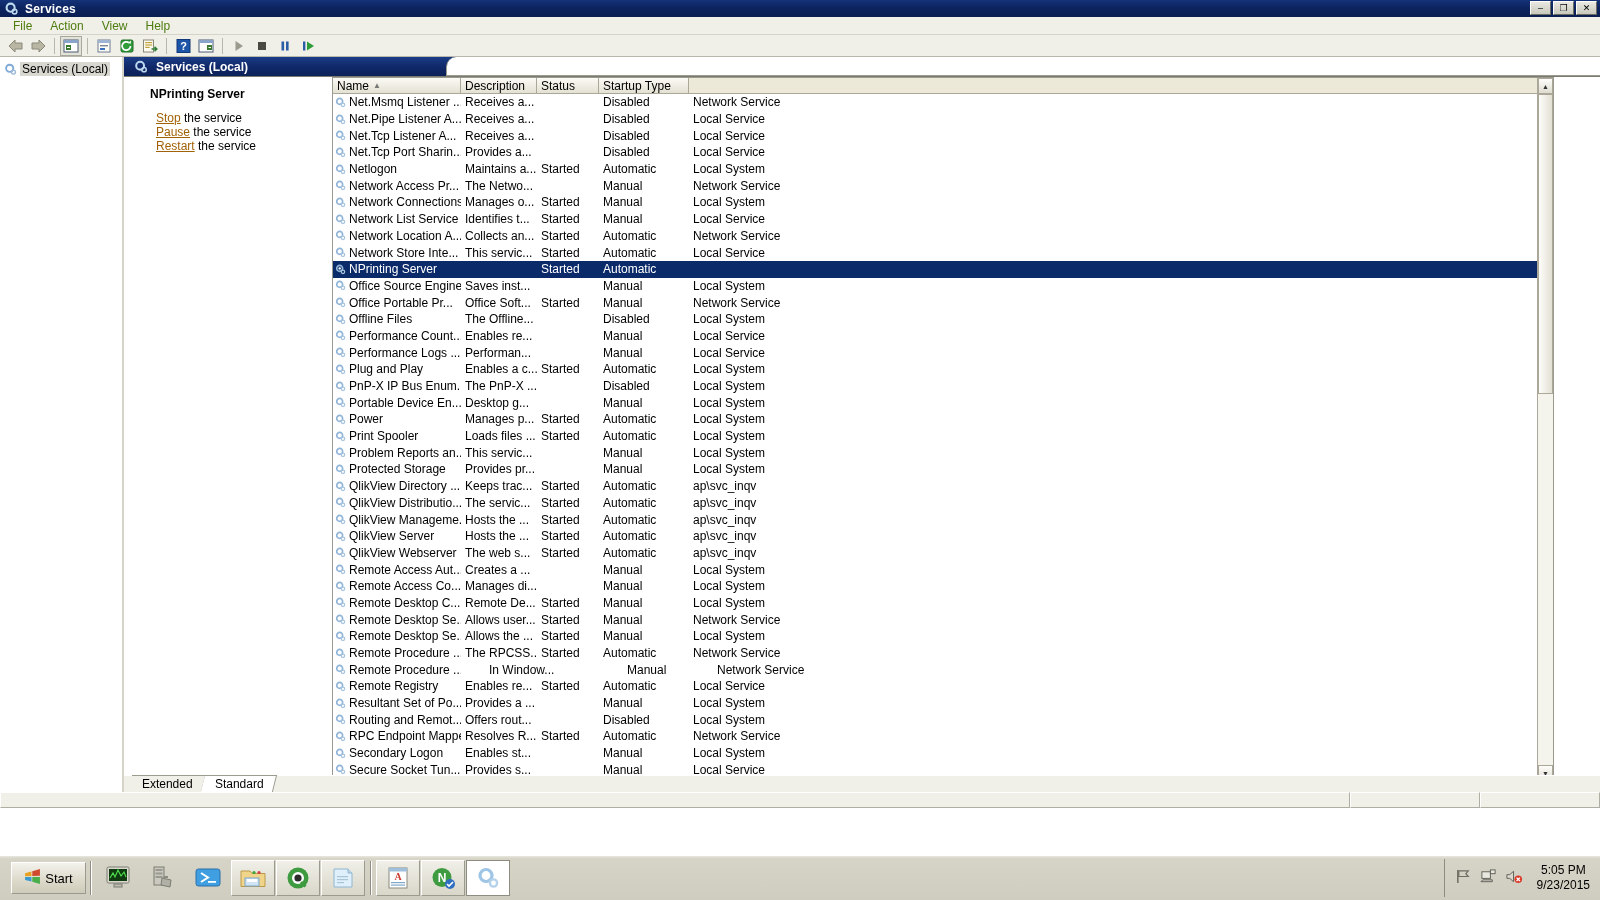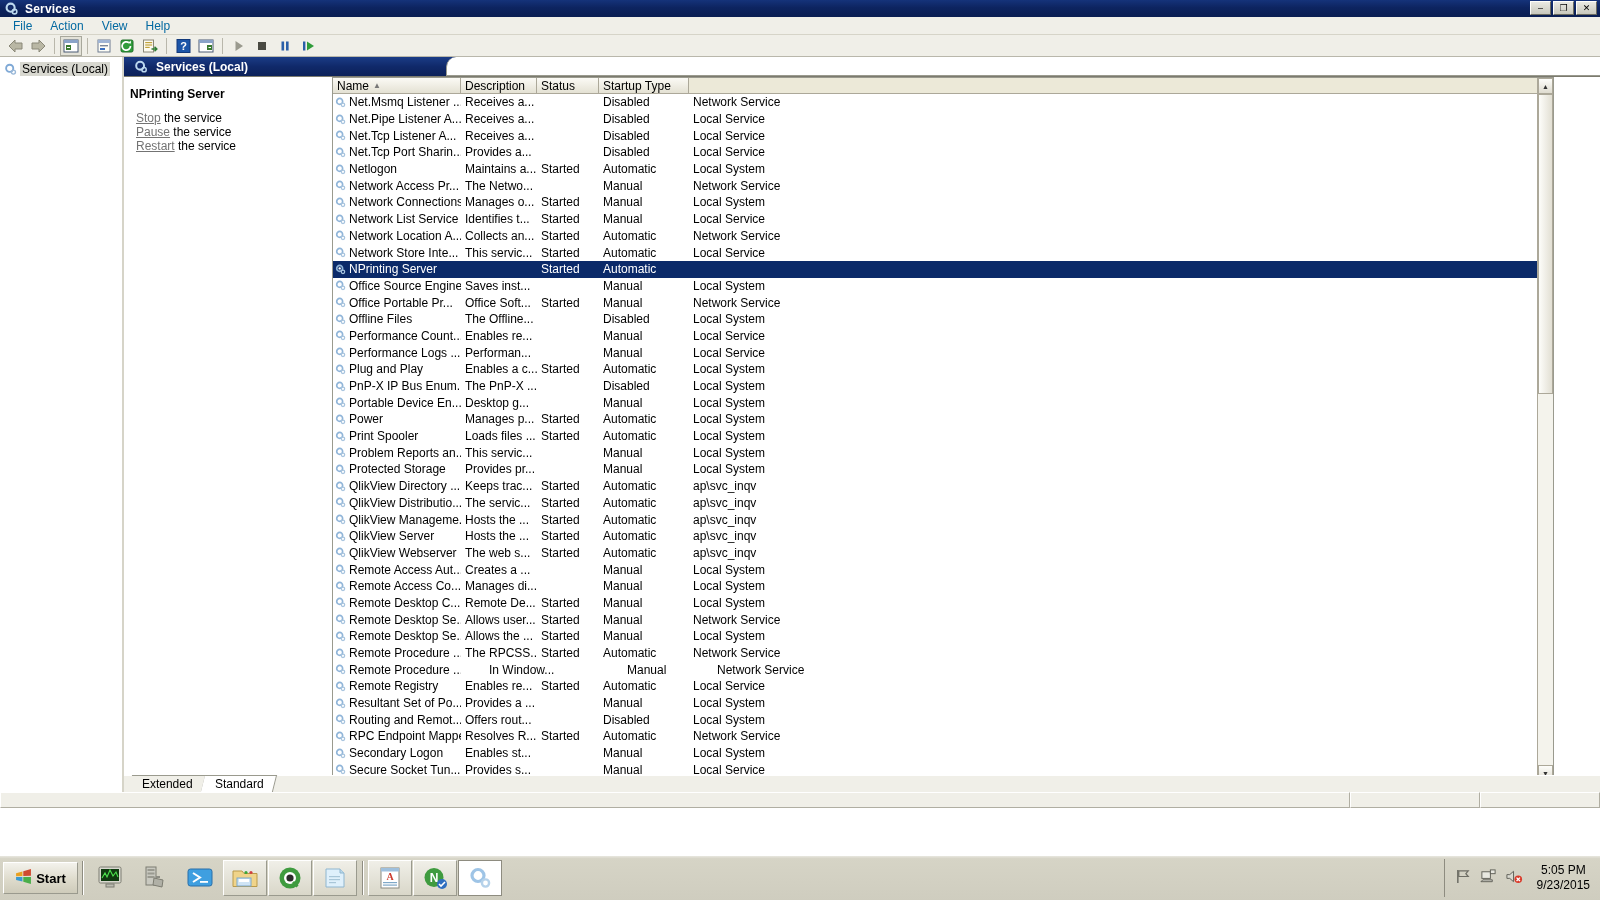--- a/index.html
+++ b/index.html
@@ -29,21 +29,21 @@
     font-size:9px;color:#000; line-height:1;
   }
 
   
   #menubar{
     height:18px;width:1600px;
     background:#f0efe8;
     border-bottom:1px solid #d6d4c8;
     display:flex; align-items:center; padding-left:4px;
   }
-  #menubar .mi{ padding:2px 9px; font-size:12px; color:#0369a1; }
+  #menubar .mi{ padding:2px 9px; font-size:12px; color:#4d7c0f; }
 
   
   #toolbar{
     height:22px;width:1600px;
     background:#f0efe8;
     border-bottom:1px solid #b9b7ab;
     display:flex; align-items:center; padding-left:4px; gap:1px;
   }
   .tbtn{
     width:22px;height:20px;
@@ -91,31 +91,31 @@
   #rp-head .hd-txt{ margin-left:8px; }
   #rp-head::after{
     content:"";position:absolute;right:0;top:0;bottom:0;width:1240px;
     background:#ffffff;
     border-top-left-radius:10px;
     border-left:1px solid #9a9a8e;
     border-bottom:1px solid #9a9a8e;
     left:322px;
   }
 
-  #rp-body{ flex:1; display:flex; position:relative; }
+  #rp-body{ flex:1; display:flex; position:relative;padding-left:20px; }
 
   
   #detail{
     width:208px; padding:10px 8px 0 6px;
     background:#ffffff;
     font-size:12px;
   }
   #detail .svc-name{ font-weight:bold; font-size:12px; margin-bottom:11px; }
   #detail .act{ margin:0 0 1px 6px; line-height:13px;}
-  #detail .act a{ color:#737373; text-decoration:underline; cursor:pointer; }
+  #detail .act a{ color:#a16207; text-decoration:underline; cursor:pointer; }
   #detail .act .rest{ color:#000; }
 
   
   #listwrap{
     position:absolute; left:208px; top:0;
     width:1222px; height:705px;
     border:1px solid #9a9a8e;
     background:#fff;
     display:flex; flex-direction:column;
     overflow:hidden;
@@ -208,25 +208,25 @@
   
   #taskbar{
     width:1600px;height:inherit;
     position:absolute; left:0; bottom:0;
     height:45px;
     background:linear-gradient(to bottom,#e8e7df 0%,#d6d4c6 6%,#cfcdbf 100%);
     border-top:1px solid #ffffff;
     display:flex; align-items:center;
   }
   #startbtn{
-    height:32px; width:75px; margin-left:3px;
+    height:32px; width:75px; margin-left:11px;
     background:linear-gradient(to bottom,#f3f2ec,#dedbcc 55%,#cecbba);
     border:1px solid #9a9a8e; border-top-color:#ffffff;border-left-color:#ffffff;
     display:flex;align-items:center; justify-content:center; gap:4px;
-    font-weight:bold; font-size:13px;
+    font-weight:normal; font-size:13px;
     cursor:pointer;
   }
   .tb-sep{ width:2px;height:34px;margin:0 4px;
     border-left:1px solid #8e8c80;border-right:1px solid #ffffff; }
   .tbItem{
     width:44px;height:36px;
     display:flex;align-items:center;justify-content:center;
     background:linear-gradient(to bottom,#f0efe8,#d9d7c9);
     border:1px solid #9a9a8e;border-top-color:#fff;border-left-color:#fff;
     margin-right:1px;

